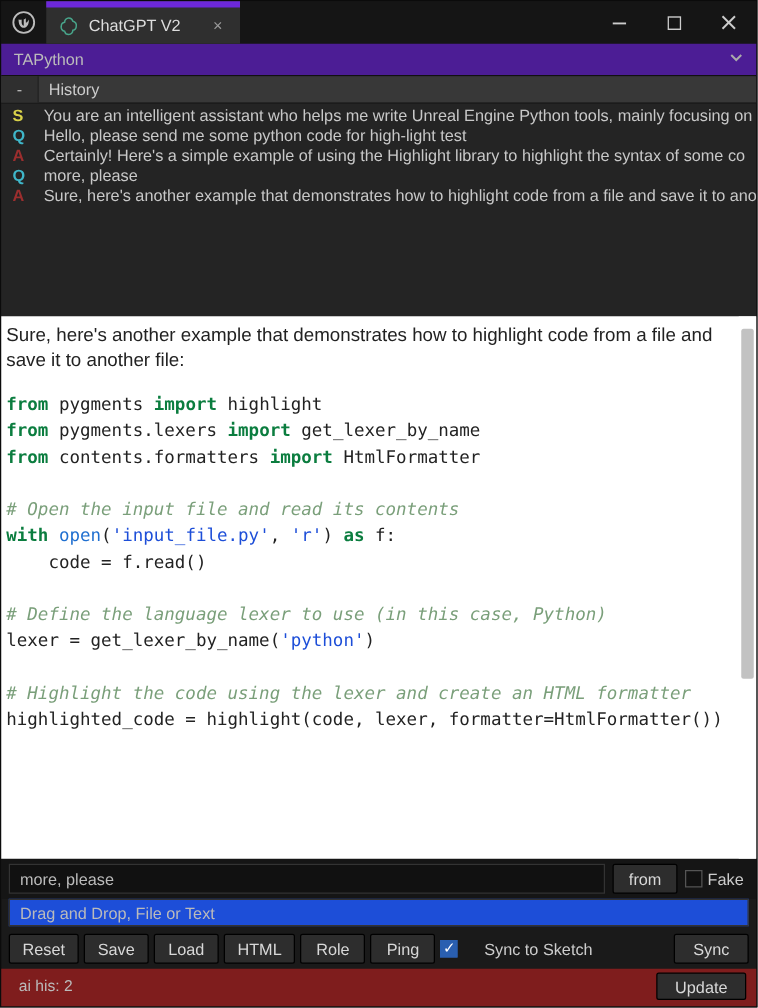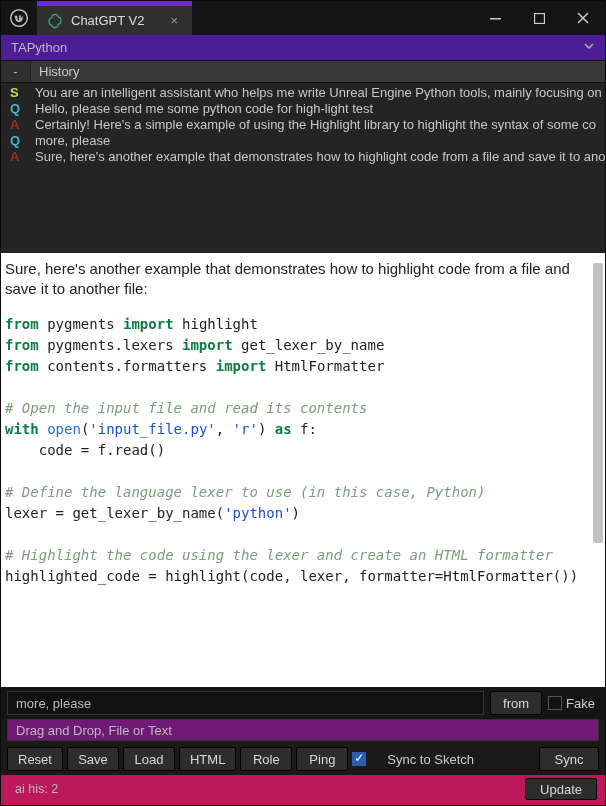--- a/index.html
+++ b/index.html
@@ -223,21 +223,21 @@
   .chk.checked::after {
     content:"✓";
     position:absolute;
     top:-2px; left:1px;
     font-size:12px;
     color:#fff;
   }
 
   
   .dragdrop {
-    background:#701a75;
+    background:#1d4ed8;
     border:1px solid #333;
     color:#bbb;
     padding: 4px 8px;
     margin: 0 6px 4px 6px;
     font-size: 13px;
     height: 22px;
     display:flex; align-items:center;
   }
 
   
@@ -254,21 +254,21 @@
   }
 
   
   .statusbar {
     display:flex;
     align-items:center;
     padding: 3px 8px 5px 14px;
     font-size: 12.5px;
     color:#bbb;
     gap: 40px;
-    background:#be185d;
+    background:#7f1d1d;
   }
   .statusbar .sp { flex:1; }
   .statusbar .btn { height:22px; padding:2px 14px; }
 </style>
 </head>
 <body>
 
 <div class="window">
 
   <div class="titlebar">

